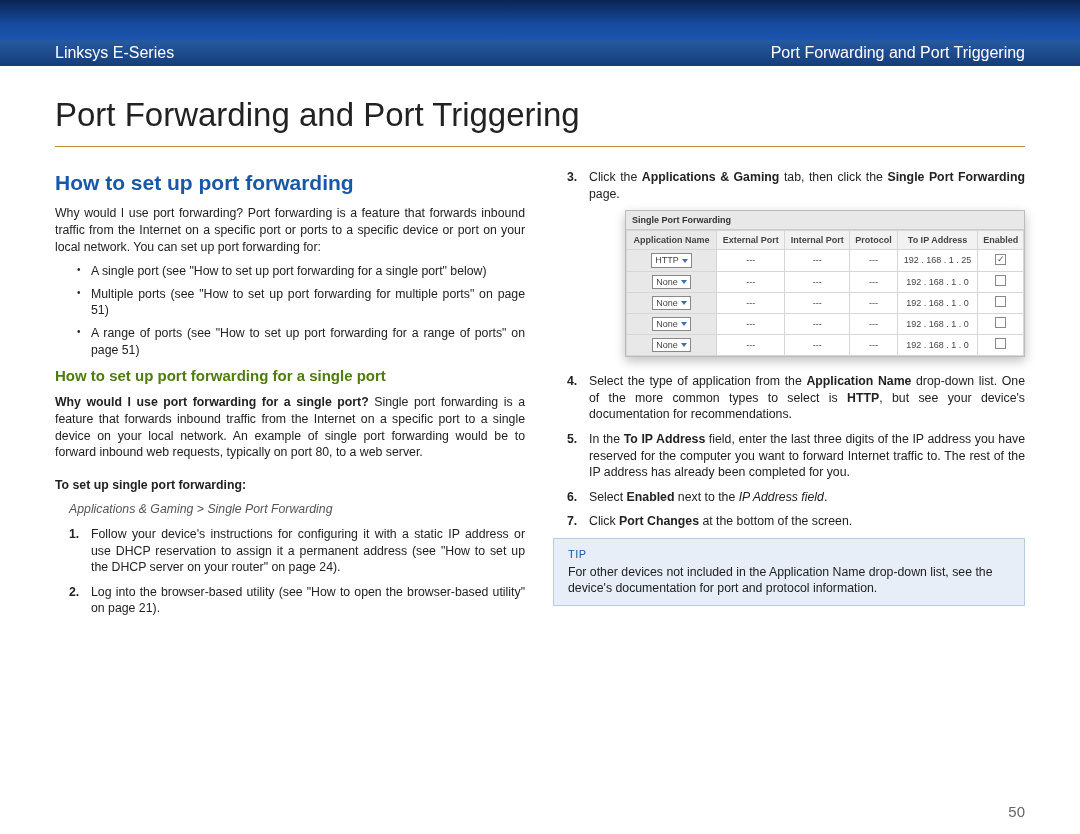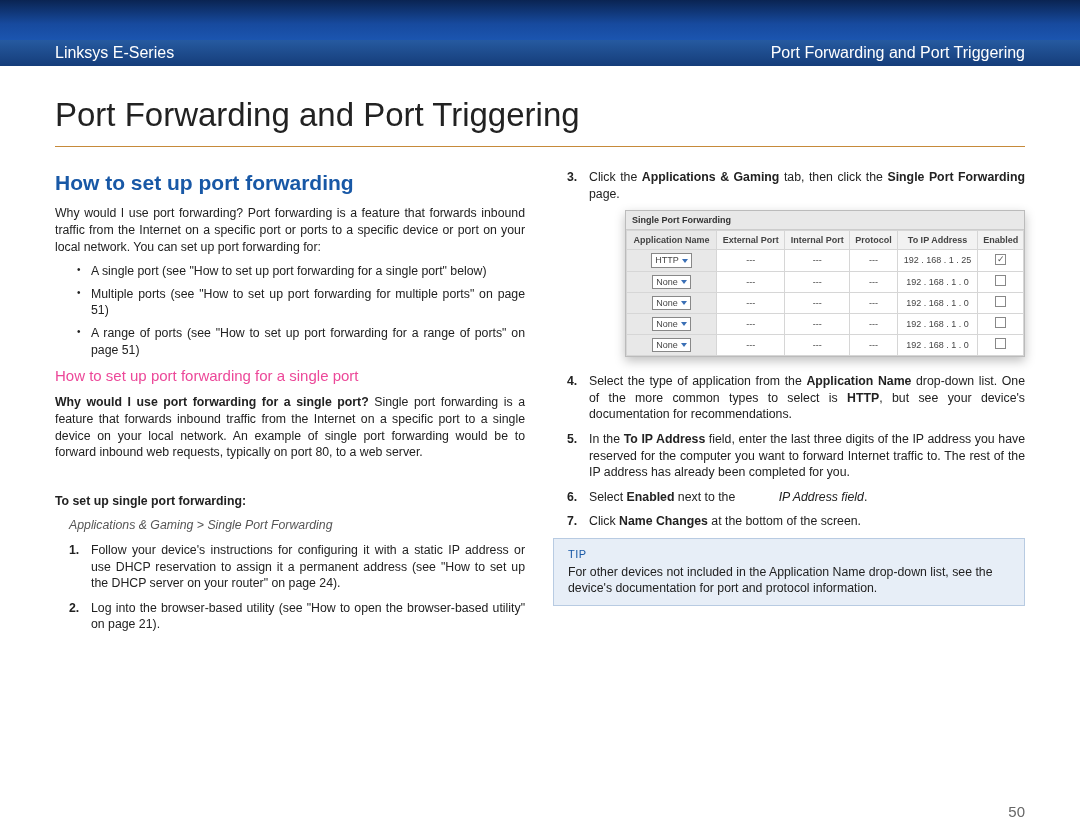--- a/index.html
+++ b/index.html
@@ -54,22 +54,22 @@
   }
   .col { flex: 1; font-size: 12.3px; color: #222; line-height: 1.35; }
   h2.section {
     font-size: 21px;
     font-weight: 700;
     color: #1858a6;
     margin-bottom: 8px;
   }
   h3.subsection {
     font-size: 15px;
-    font-weight: 400;
-    color: #ec4899;
+    font-weight: 700;
+    color: #4d7c0f;
     margin: 0 0 8px 0;
   }
   .col p { margin-bottom: 8px; text-align: justify; }
   .col ul.bullets { list-style: none; margin: 6px 0 8px 0; }
   .col ul.bullets li {
     position: relative;
     padding-left: 36px;
     margin-bottom: 6px;
     text-align: justify;
   }
@@ -94,21 +94,21 @@
     left: 14px;
     top: 0;
     font-weight: 700;
   }
   .breadcrumb-path {
     font-style: italic;
     color: #555;
     margin: 2px 0 8px 14px;
   }
   .bold { font-weight: 700; }
-  .italic { font-style: italic; margin-left: 40px; }
+  .italic { font-style: italic; }
   .tip-box {
     border: 1px solid #b8cbe2;
     background: #e7eef7;
     padding: 8px 14px;
     margin-top: 6px;
     font-size: 12.3px;
   }
   .tip-box .tip-label {
     font-weight: 400;
     color: #1858a6;
@@ -202,21 +202,21 @@
         <li>A single port (see "How to set up port forwarding for a single port" below)</li>
         <li>Multiple ports (see "How to set up port forwarding for multiple ports" on page 51)</li>
         <li>A range of ports (see "How to set up port forwarding for a range of ports" on page 51)</li>
       </ul>
 
       <h3 class="subsection">How to set up port forwarding for a single port</h3>
       <p>
         <span class="bold">Why would I use port forwarding for a single port?</span><span> Single port forwarding is a feature that forwards inbound traffic from the Internet on a specific port to a single device on your local network. An example of single port forwarding would be to forward inbound web requests, typically on port 80, to a web server.</span>
       </p>
 
-      <p class="bold" style="margin-top:32px;">To set up single port forwarding:</p>
+      <p class="bold" style="margin-top:16px;">To set up single port forwarding:</p>
       <p class="breadcrumb-path">Applications &amp; Gaming &gt; Single Port Forwarding</p>
 
       <ol class="steps">
         <li>Follow your device's instructions for configuring it with a static IP address or use DHCP reservation to assign it a permanent address (see "How to set up the DHCP server on your router" on page 24).</li>
         <li>Log into the browser-based utility (see "How to open the browser-based utility" on page 21).</li>
       </ol>
     </div>
 
     <div class="col">
       <ol class="steps" style="counter-reset: step 2;">
@@ -301,21 +301,21 @@
 
         <li>
           <span>In the </span><span class="bold">To IP Address</span><span> field, enter the last three digits of the IP address you have reserved for the computer you want to forward Internet traffic to. The rest of the IP address has already been completed for you.</span>
         </li>
 
         <li>
           <span>Select </span><span class="bold">Enabled</span><span> next to the </span><span class="italic">IP Address field</span><span>.</span>
         </li>
 
         <li>
-          <span>Click </span><span class="bold">Name Changes</span><span> at the bottom of the screen.</span>
+          <span>Click </span><span class="bold">Port Changes</span><span> at the bottom of the screen.</span>
         </li>
       </ol>
 
       <div class="tip-box">
         <div class="tip-label">TIP</div>
         <div>For other devices not included in the Application Name drop-down list, see the device's documentation for port and protocol information.</div>
       </div>
     </div>
   </div>
 

